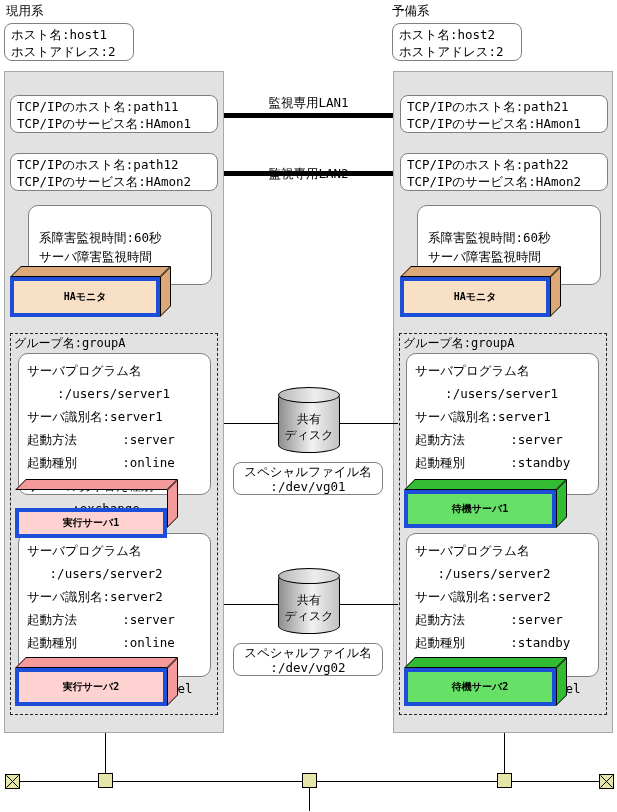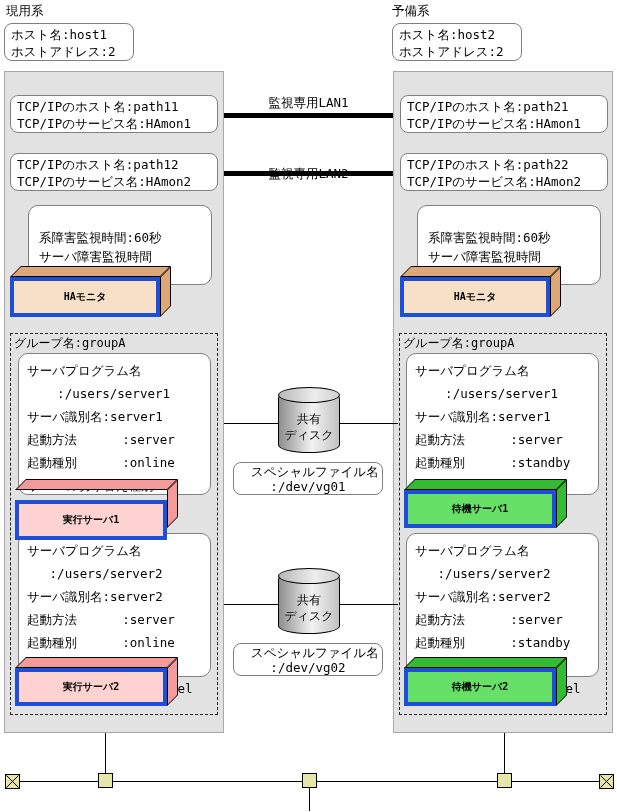--- a/index.html
+++ b/index.html
@@ -17,21 +17,21 @@
   }
   .sys-label { position: absolute; top: 3px; font-size: 12.5px; white-space: pre; }
   .rbox {
     position: absolute; background: #fff;
     border: 1px solid var(--box-border, #808080);
     border-radius: 8px; font-size: 12.5px; line-height: 17px;
     white-space: pre; padding: 2px 6px;
   }
   .rbox.big { border-radius: 10px; line-height: 19px; padding: 22px 10px; }
   .rbox.info { border-radius: 10px; line-height: 23px; padding: 5px 8px; font-size: 12.5px; }
-  .rbox.file { text-align: center; line-height: 15px; padding: 1px 17px; }
+  .rbox.file { text-align: center; line-height: 15px; padding: 1px 10px; }
   .lanbar { position: absolute; left: 224px; width: 169px; height: 5px; background: #000; }
   .lanlabel { position: absolute; left: 224px; width: 169px; text-align: center; font-size: 12.5px; }
   .dashedbox { position: absolute; width: 208px; height: 382px; top: 333px; border: 1px dashed #222; }
   .grouplabel { position: absolute; font-size: 12px; white-space: pre; }
   
   .box3d { position: absolute; }
   .b3-face {
     position: absolute; left: 0; border: 4px solid #1d4ed8;
     display: flex; align-items: center; justify-content: center;
     font-size: 10px; white-space: pre; font-weight: bold;
@@ -154,21 +154,21 @@
    :/users/server2
 サーバ識別名:server2
 起動方法      :server
 起動種別      :standby
 サーバの切り替え種別
    :no_exchange:cancel</div>
 
   <div class="box3d exec" style="left:15px; top:479px; width:164px; height:50px;">
     <div class="b3-top" style="width:152px;"></div>
     <div class="b3-side" style="left:152px; top:11px; height:38px;"></div>
-    <div class="b3-face" style="top:21px; width:152px; height:40px;">実行サーバ1</div>
+    <div class="b3-face" style="top:29px; width:152px; height:30px;">実行サーバ1</div>
   </div>
   <div class="box3d exec" style="left:15px; top:657px; width:164px; height:50px;">
     <div class="b3-top" style="width:152px;"></div>
     <div class="b3-side" style="left:152px; top:11px; height:38px;"></div>
     <div class="b3-face" style="top:11px; width:152px; height:38px;">実行サーバ2</div>
   </div>
   <div class="box3d stby" style="left:404px; top:479px; width:164px; height:50px;">
     <div class="b3-top" style="width:152px;"></div>
     <div class="b3-side" style="left:152px; top:11px; height:38px;"></div>
     <div class="b3-face" style="top:11px; width:152px; height:38px;">待機サーバ1</div>

